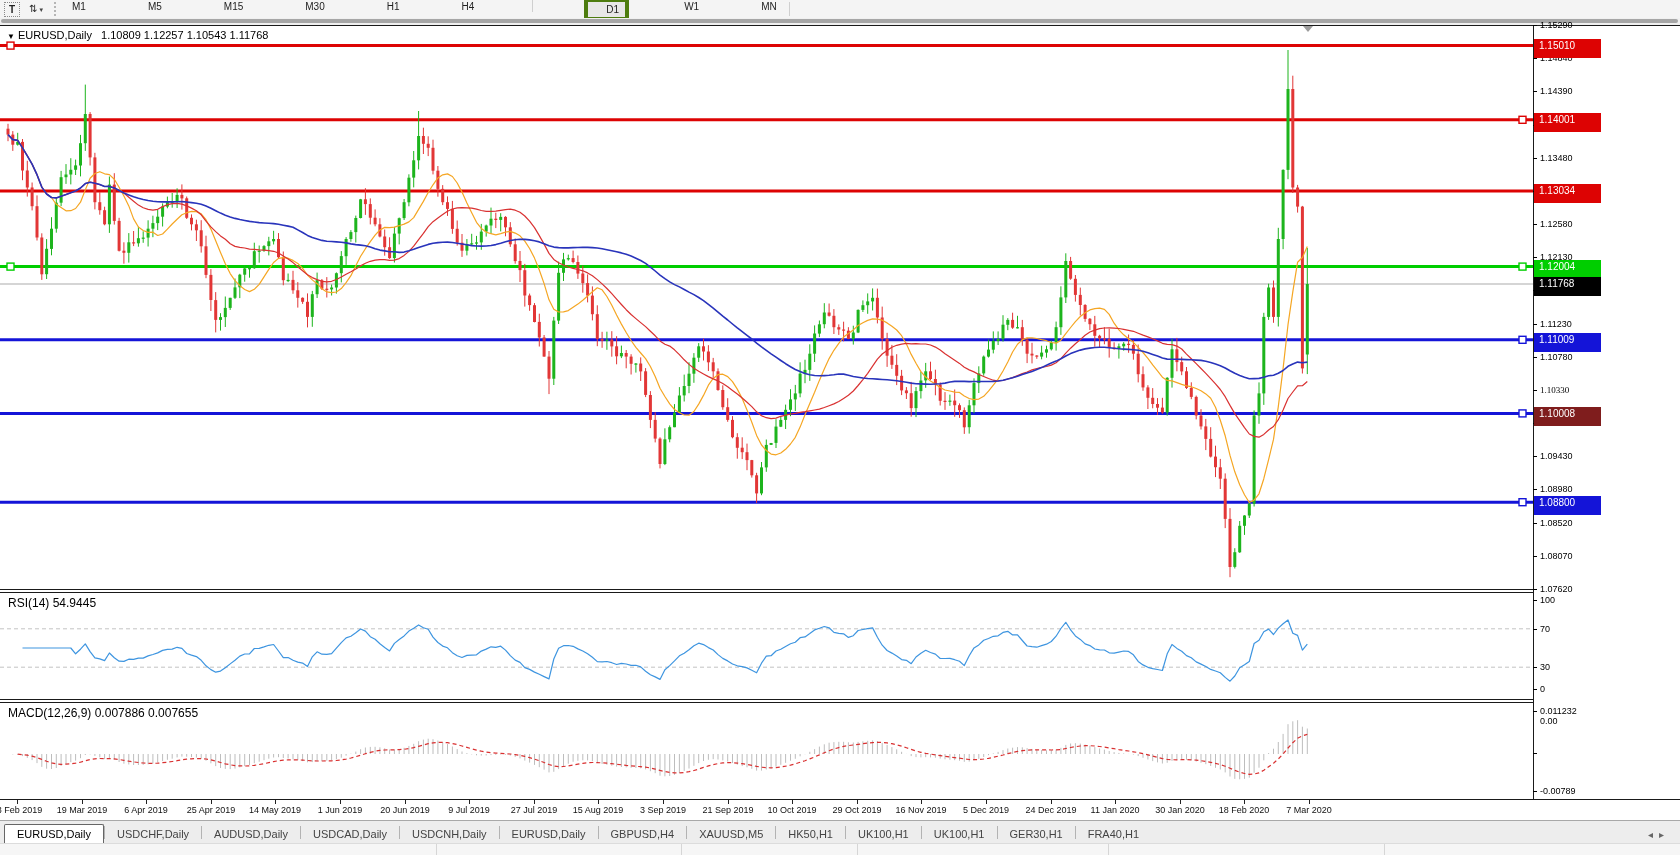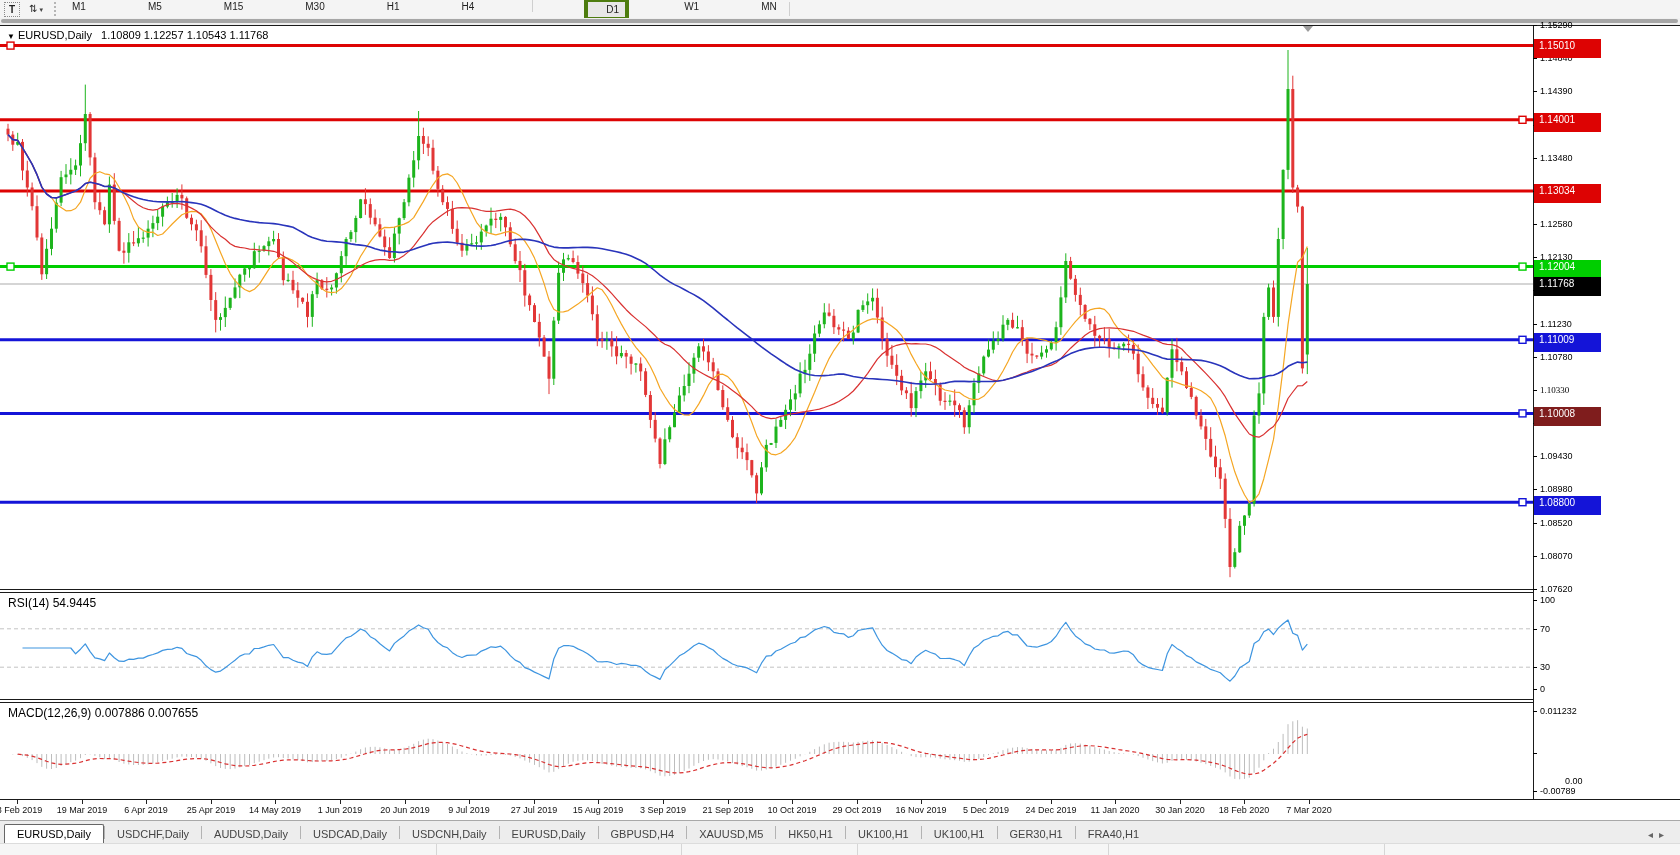--- a/index.html
+++ b/index.html
@@ -964,21 +964,21 @@
       <div class="px-label" style="top: 595px;">100</div>
       <div class="px-tick" style="top: 629px;"></div>
       <div class="px-label" style="top: 624px;">70</div>
       <div class="px-tick" style="top: 667px;"></div>
       <div class="px-label" style="top: 662px;">30</div>
       <div class="px-tick" style="top: 689px;"></div>
       <div class="px-label" style="top: 684px;">0</div>
       <div class="px-tick" style="top: 711px;"></div>
       <div class="px-label" style="top: 706px; text-align: center;">0.011232</div>
       <div class="px-tick" style="top: 753px;"></div>
-      <div class="px-label" style="top: 776px; margin-left: 25px;">0.00</div>
+      <div class="px-label" style="top: 716px;">0.00</div>
       <div class="px-tick" style="top: 791px;"></div>
       <div class="px-label" style="top: 786px;">-0.00789</div>
       <div class="price-box" style="top: 39px; background: rgb(221, 3, 3);">1.15010</div>
       <div class="price-box" style="top: 113px; background: rgb(221, 3, 3);">1.14001</div>
       <div class="price-box" style="top: 184px; background: rgb(221, 3, 3);">1.13034</div>
       <div class="price-box" style="top: 260px; background: rgb(0, 206, 0);">1.12004</div>
       <div class="price-box" style="top: 333px; background: rgb(20, 20, 216);">1.11009</div>
       <div class="price-box" style="top: 407px; background: #7f1d1d;">1.10008</div>
       <div class="price-box" style="top: 496px; background: rgb(20, 20, 216);">1.08800</div>
       <div class="price-box" style="top: 277px; background: rgb(0, 0, 0);">1.11768</div>

